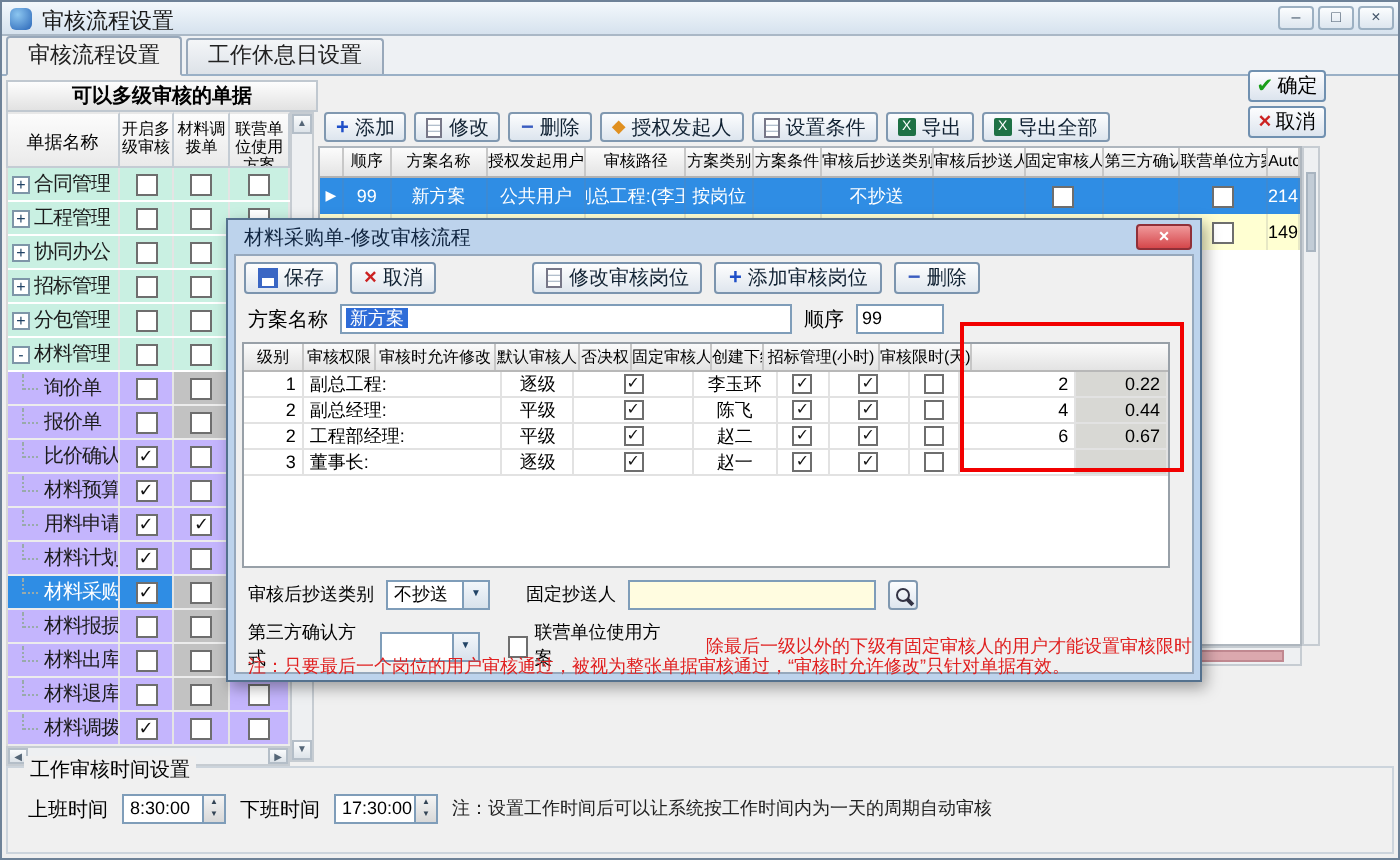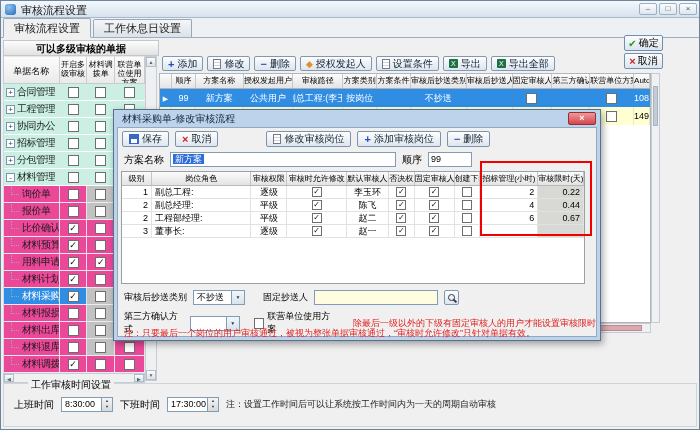--- a/index.html
+++ b/index.html
@@ -25,21 +25,21 @@
   .tab.active{background:#f0f0f0;height:20px;line-height:19px;margin-bottom:-1px;border-bottom:1px solid #f0f0f0;}
   
   .lp-title{position:absolute;left:2px;top:39px;width:156px;height:16px;font-size:10px;font-weight:bold;
     text-align:center;line-height:15px;background:linear-gradient(#fdfdfd,#e2e2e2);border:1px solid #c0c8d0;}
   #lpcols{position:absolute;left:2px;top:55px;width:142px;height:28px;display:flex;background:#fbfbfb;border-left:1px solid #c4ccd4;}
   .lp-colcell{border-right:1px solid #c4ccd4;border-bottom:1px solid #c4ccd4;border-top:1px solid #e8e8e8;
     background:linear-gradient(#fcfcfc,#eaeaea);font-size:8px;line-height:9px;text-align:center;
     padding-top:3px;overflow:hidden;}
   .lp-colcell.first{font-size:9px;line-height:22px;}
   #tree{position:absolute;left:2px;top:83px;width:142px;height:289px;background:#fff;border-left:1px solid #d8d8d8;overflow:hidden;}
-  .trow{display:flex;height:17px;border-bottom:1px solid #ececec;background:#ec4899;}
+  .trow{display:flex;height:17px;border-bottom:1px solid #ececec;background:#c4b5fd;}
   .trow.parent{background:#c9f0e2;border-bottom:1px solid #ffffff;}
   .trow.sel{background:#2f8de4;}
   .trow.sel .tlabel{color:#fff;}
   .tname{display:flex;align-items:center;padding-left:2px;border-right:1px solid #e4e4e4;overflow:hidden;white-space:nowrap;}
   .expander{flex:0 0 9px;width:9px;height:9px;border:1px solid #7e96a8;background:#fff;font-size:8px;
     line-height:7px;text-align:center;color:#246;margin-right:2px;}
   .connector{flex:0 0 8px;width:8px;height:8px;border-left:1px dotted #9aa;border-bottom:1px dotted #9aa;
     margin:0 3px 6px 5px;}
   .tlabel{font-size:10px;color:#1c1c1c;letter-spacing:-0.5px;overflow:hidden;}
   .tcell{display:flex;align-items:center;justify-content:center;border-right:1px solid #e4e4e4;}
@@ -91,21 +91,21 @@
   .rp-vthumb{position:absolute;left:1px;top:12px;width:5px;height:40px;background:#c2ccd6;border:1px solid #a8b4c0;}
   .rp-hscroll{position:absolute;left:158px;top:322px;width:492px;height:10px;background:#eef0f2;border:1px solid #c6ccd2;}
   .rp-hthumb{position:absolute;left:438px;top:1px;width:44px;height:6px;background:#dba8ae;border:1px solid #c08890;}
   
   .side-btn{position:absolute;left:623px;width:39px;height:16px;display:flex;align-items:center;gap:2px;
     justify-content:center;font-size:10px;border:1px solid #7090b0;border-radius:2px;
     background:linear-gradient(#fdfdfe,#dce4ee);}
   #okbtn{top:34px}#cancelbtn{top:52px}
   
   .timep{position:absolute;left:2px;top:382px;width:694px;height:44px;border:1px solid #ccd4dc;background:#f0f0f0;}
-  .timep-title{position:absolute;left:8px;top:-6px;background:#f0f0f0;padding:0 3px;font-size:10px;margin-left:16px;}
+  .timep-title{position:absolute;left:8px;top:-6px;background:#f0f0f0;padding:0 3px;font-size:10px;}
   .timep-row{position:absolute;left:10px;top:13px;display:flex;align-items:center;gap:7px;font-size:10px;}
   .spin{position:relative;width:52px;height:15px;background:#fff;border:1px solid #7f9db9;font-size:9px;
     line-height:13px;padding-left:3px;}
   .spin-btns{position:absolute;right:0;top:0;bottom:0;width:11px;border-left:1px solid #7f9db9;
     background:linear-gradient(#f4f4f4,#d8d8d8);font-size:4px;line-height:6px;text-align:center;color:#345;}
   .spin-btns::before{content:"▲";display:block;}
   .spin-btns::after{content:"▼";display:block;}
   .time-note{font-size:9px;color:#222;}
   
   #dlg{position:absolute;left:112px;top:108px;width:488px;height:232px;background:#bdd3ec;
@@ -497,21 +497,21 @@
           <div class="rtd" style="width: 34px;"></div>
           <div class="rtd" style="width: 56px;">不抄送</div>
           <div class="rtd" style="width: 46px;"></div>
           <div class="rtd" style="width: 40px;">
             <span class="cb"></span>
           </div>
           <div class="rtd" style="width: 38px;"></div>
           <div class="rtd" style="width: 44px;">
             <span class="cb"></span>
           </div>
-          <div class="rtd" style="width: 16px;">108</div>
+          <div class="rtd" style="width: 16px;">214</div>
         </div>
         <div class="rrow alt">
           <div class="rtd marker" style="width: 12px;"></div>
           <div class="rtd" style="width: 24px;"></div>
           <div class="rtd" style="width: 48px;"></div>
           <div class="rtd" style="width: 50px;"></div>
           <div class="rtd" style="width: 50px;"></div>
           <div class="rtd" style="width: 34px;"></div>
           <div class="rtd" style="width: 34px;"></div>
           <div class="rtd" style="width: 56px;"></div>
@@ -591,21 +591,20 @@
         <span>方案名称</span>
         <span class="txt scheme-input">
           <span class="selhl">新方案</span>
         </span>
         <span>顺序</span>
         <span class="txt order-input">99</span>
       </div>
       <div id="grid">
         <div id="ghead">
             <div class="gh" style="width: 30px;">级别</div>
-            <div class="gh" style="width: 100px;">岗位角色</div>
             <div class="gh" style="width: 36px;">审核权限</div>
             <div class="gh" style="width: 60px;">审核时允许修改</div>
             <div class="gh" style="width: 42px;">默认审核人</div>
             <div class="gh" style="width: 26px;">否决权</div>
             <div class="gh" style="width: 40px;">固定审核人</div>
             <div class="gh" style="width: 26px;">创建下级</div>
             <div class="gh" style="width: 58px;">招标管理(小时)</div>
             <div class="gh" style="width: 46px;">审核限时(天)</div>
           </div>
         <div id="gbody">

